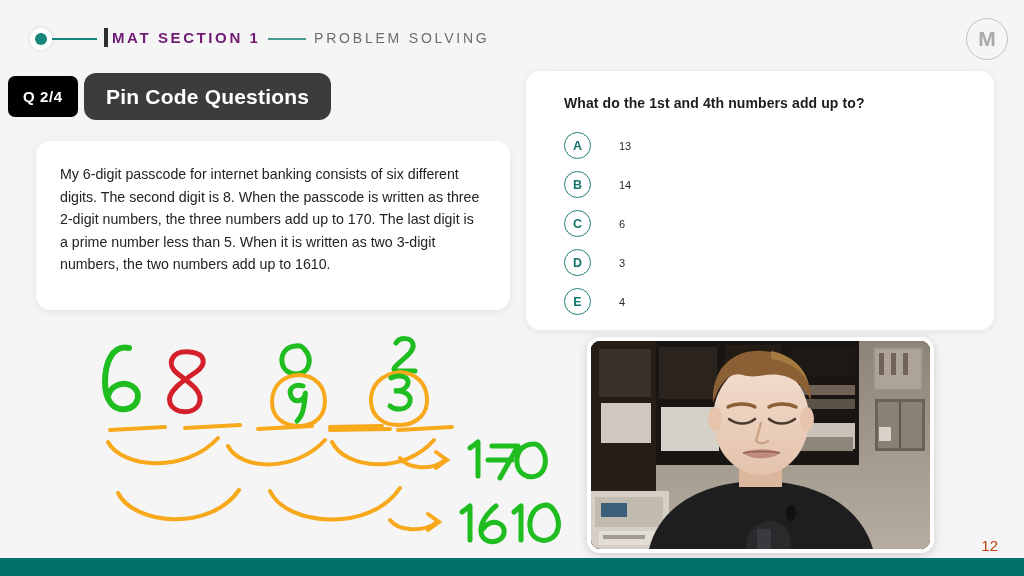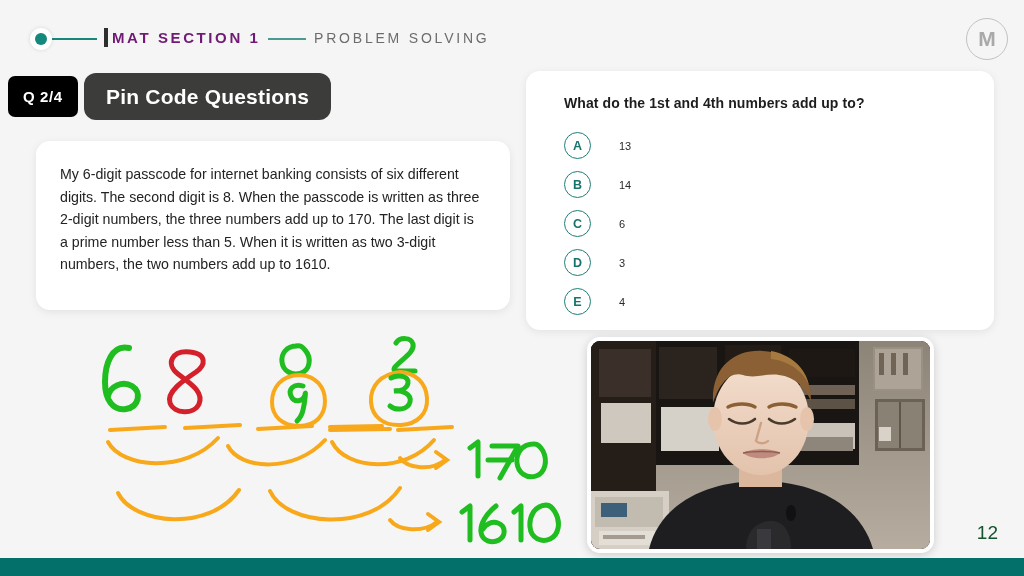--- a/index.html
+++ b/index.html
@@ -56,21 +56,21 @@
   .hw { position:absolute; left:0; top:330px; width:600px; height:230px; }
   .hw svg { position:absolute; left:0; top:0; }
 
   
   .cam { position:absolute; left:587px; top:337px; width:347px; height:216px;
       border-radius:13px; border:4px solid #ffffff; overflow:hidden;
       box-shadow:0 2px 10px rgba(0,0,0,.17); background:#17120f; }
   .cam svg { display:block; }
 
   
-  .pageno { position:absolute; right:26px; bottom:32px; font-size:19px; color:#14532d; }
+  .pageno { position:absolute; right:26px; bottom:22px; font-size:15px; color:#c2410c; }
   .footbar { position:absolute; left:0; bottom:0; width:1024px; height:18px; background:#03716a; }
 </style>
 </head>
 <body>
 
 <div class="slide">
 
   <div class="header">
     <div class="hdr-dot-wrap">
       <div class="hdr-dot"></div>

